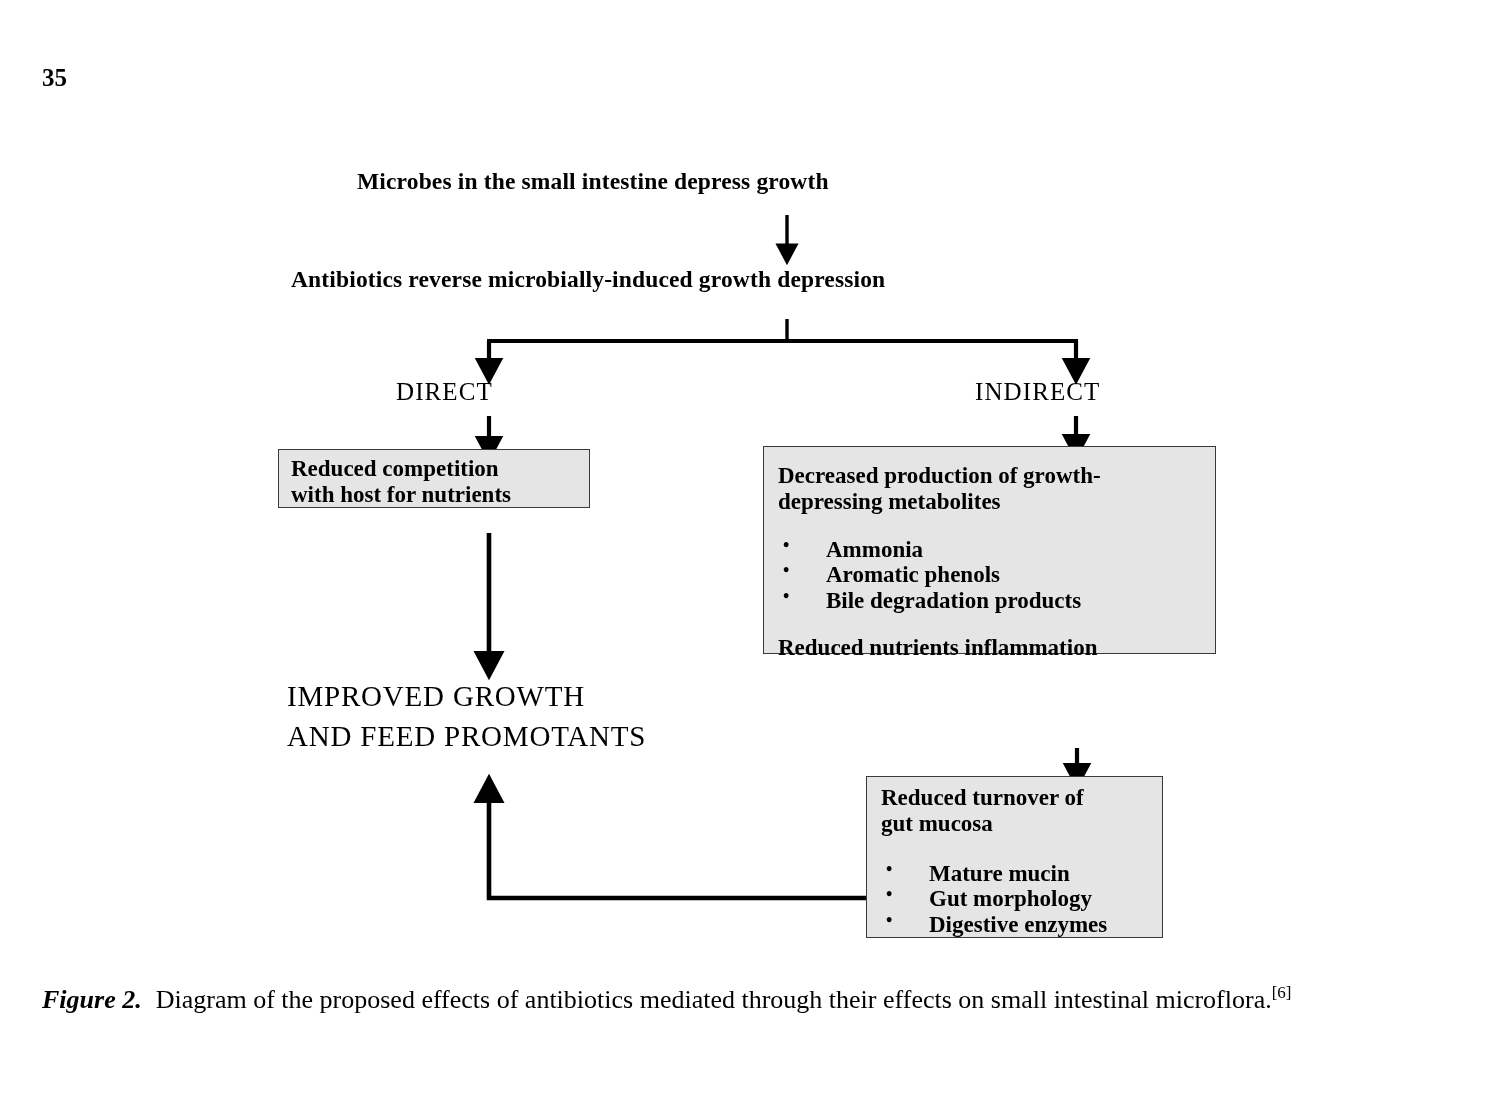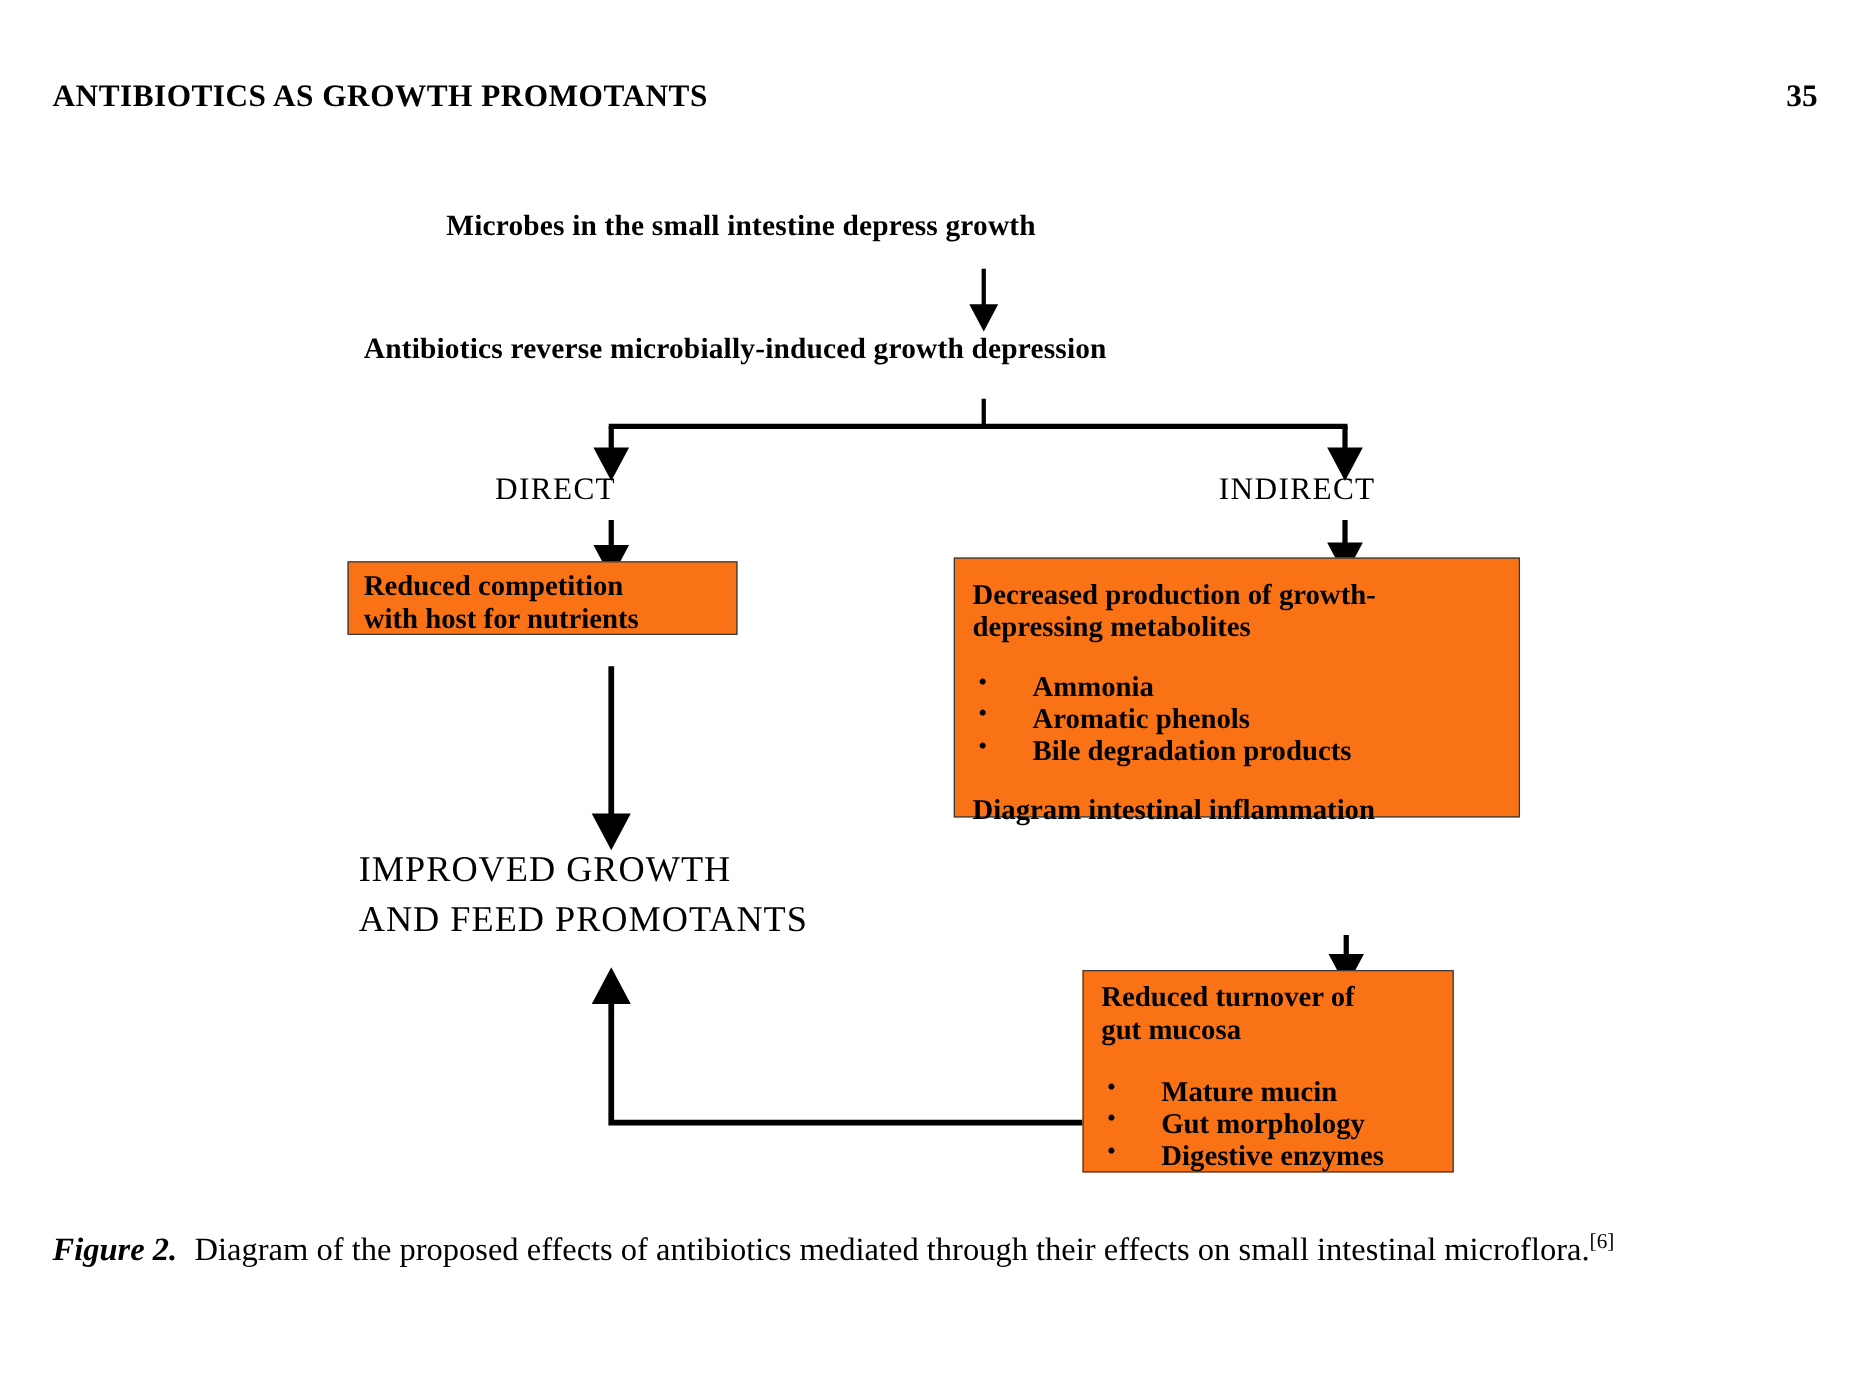--- a/index.html
+++ b/index.html
@@ -99,21 +99,21 @@
     letter-spacing: 0.8px;
     font-weight: normal;
     line-height: 1.38;
   }
   #node-improved .ln { display: block; }
 
   
   .box {
     position: absolute;
     border: 1.6px solid #3a3a3a;
-    background: #f97316;
+    background: #e5e5e5;
     box-sizing: border-box;
   }
   .box .box-head {
     font-weight: bold;
     font-size: 23px;
     line-height: 1.13;
   }
   .box .box-head .ln { display: block; white-space: nowrap; }
 
   #box-reduced-competition {
@@ -188,21 +188,20 @@
   }
   #figure-caption .cap-ref {
     font-size: 17px;
     vertical-align: super;
   }
 </style>
 </head>
 <body>
 
 <div id="page-header">
-  <span class="head-title">ANTIBIOTICS AS GROWTH PROMOTANTS</span>
   <span class="head-folio">35</span>
 </div>
 
 <div id="figure-canvas">
 
   <svg id="figure-svg" viewBox="0 0 1496 965">
     <defs>
       <marker id="arrowhead" markerWidth="8" markerHeight="8" refX="3.1" refY="4" orient="auto" markerUnits="strokeWidth">
         <path d="M0,0.6 L6.4,4 L0,7.4 z" fill="#000000"></path>
       </marker>
@@ -250,21 +249,21 @@
   <div class="box" id="box-decreased-production">
     <div class="box-head">
       <span class="ln">Decreased production of growth-</span>
       <span class="ln">depressing metabolites</span>
     </div>
     <ul class="bullets">
       <li>Ammonia</li>
       <li>Aromatic phenols</li>
       <li>Bile degradation products</li>
     </ul>
-    <div class="box-tail">Diagram intestinal inflammation</div>
+    <div class="box-tail">Reduced nutrients inflammation</div>
   </div>
 
   <div class="node-text" id="node-improved">
     <span class="ln">IMPROVED GROWTH</span>
     <span class="ln">AND FEED PROMOTANTS</span>
   </div>
 
   <div class="box" id="box-reduced-turnover">
     <div class="box-head">
       <span class="ln">Reduced turnover of</span>

